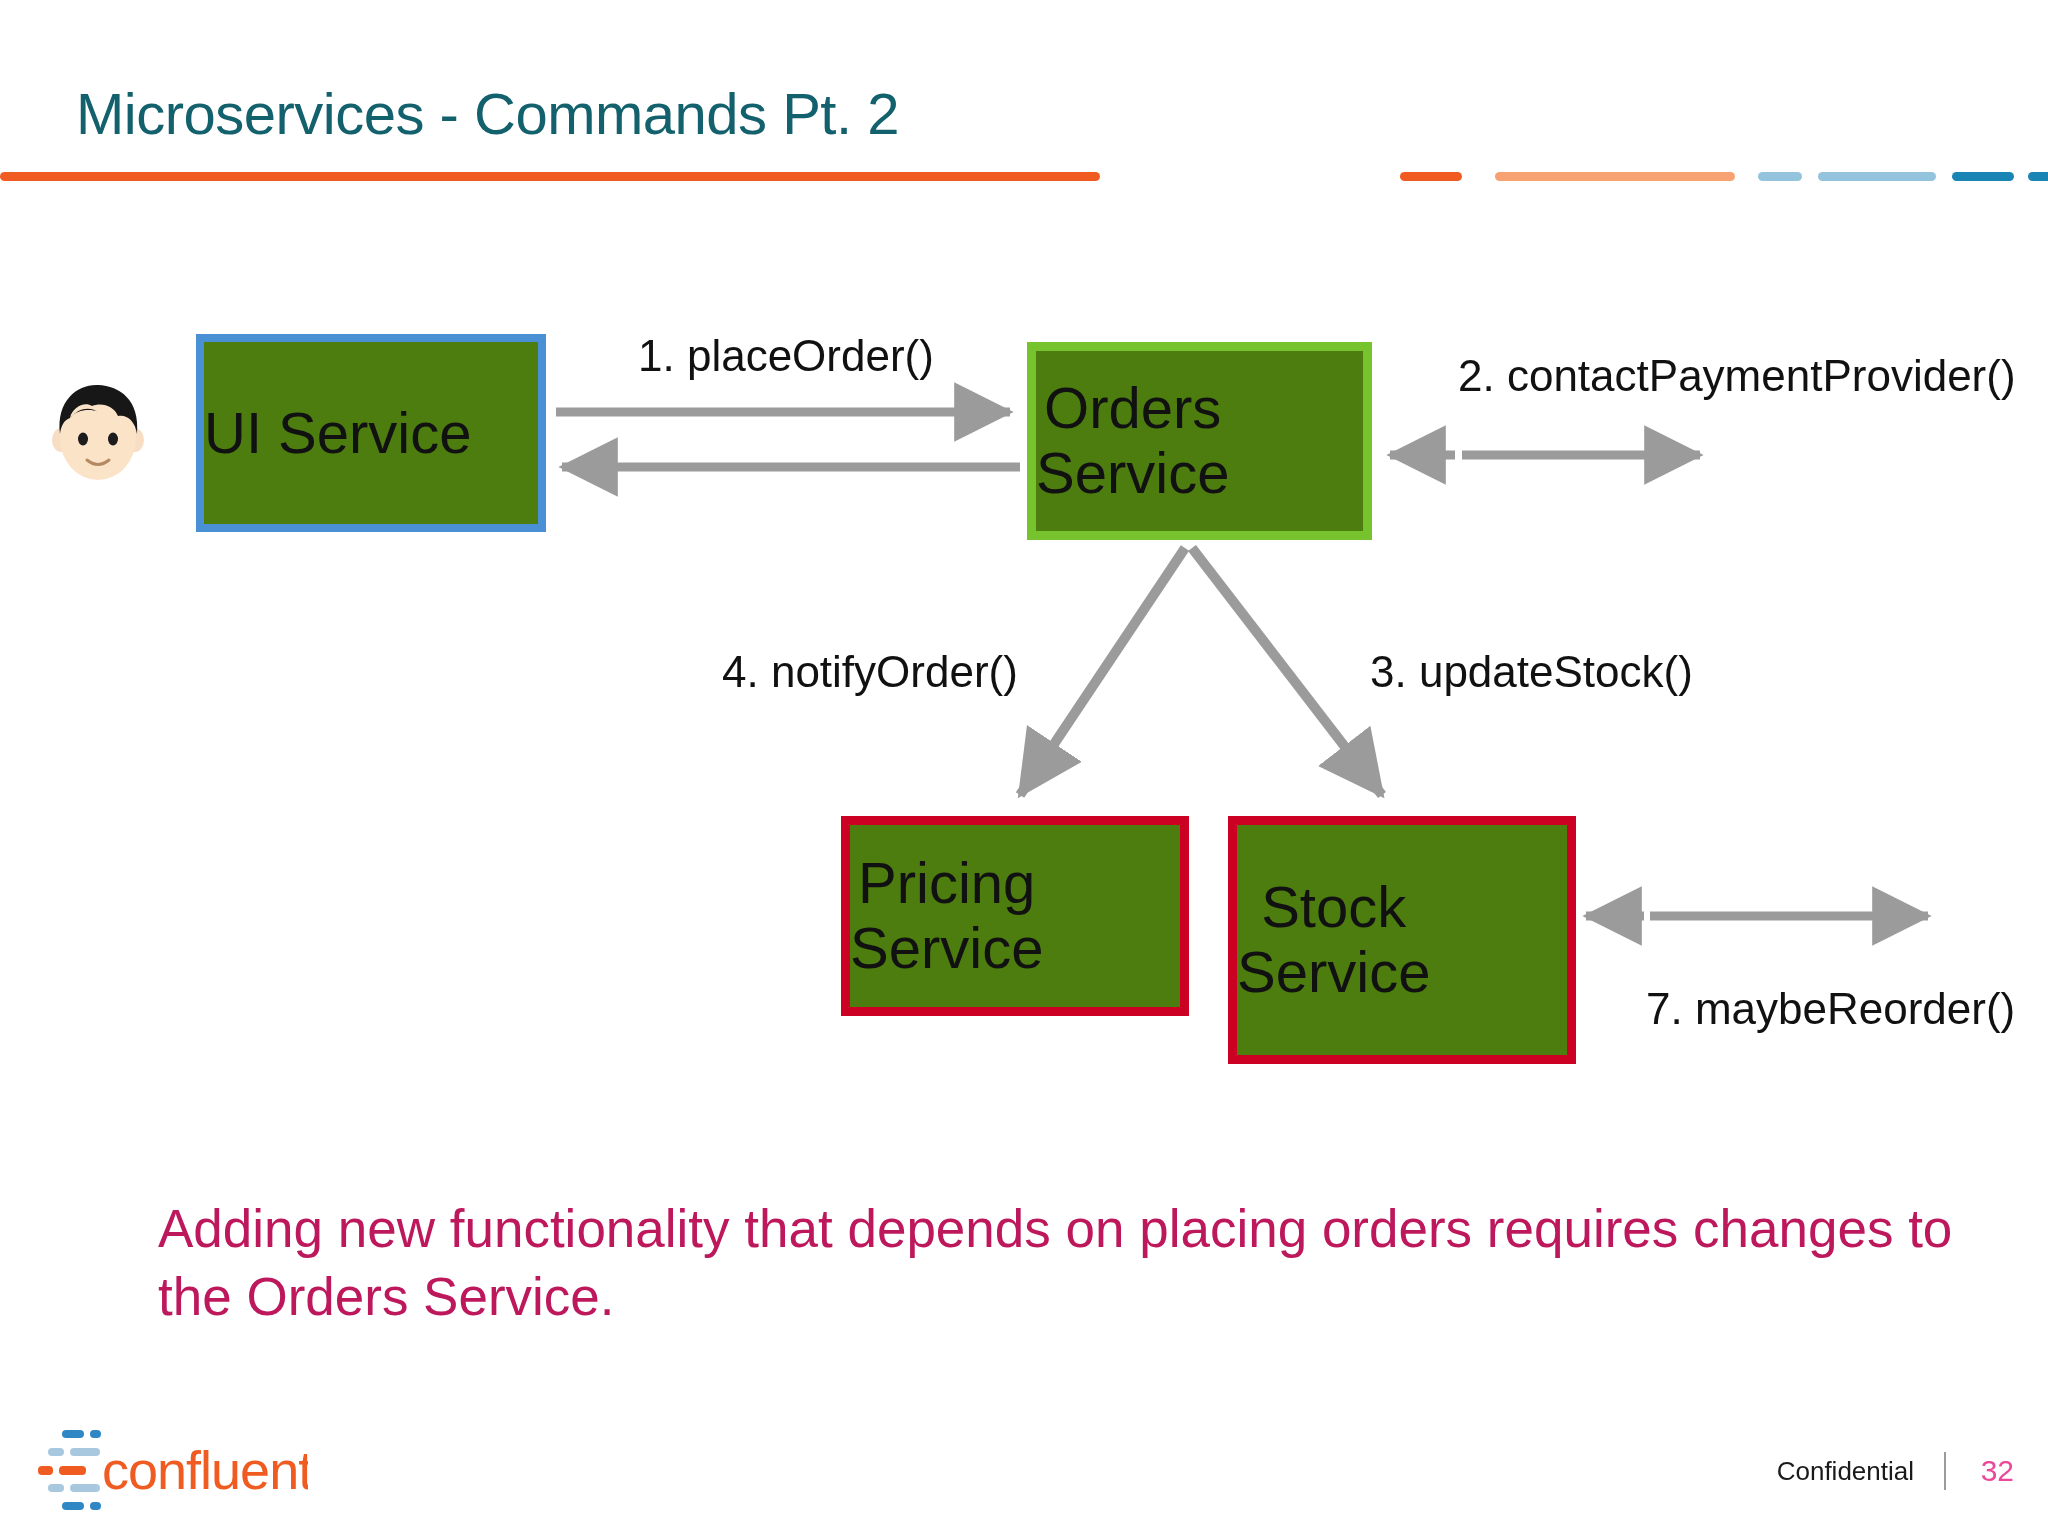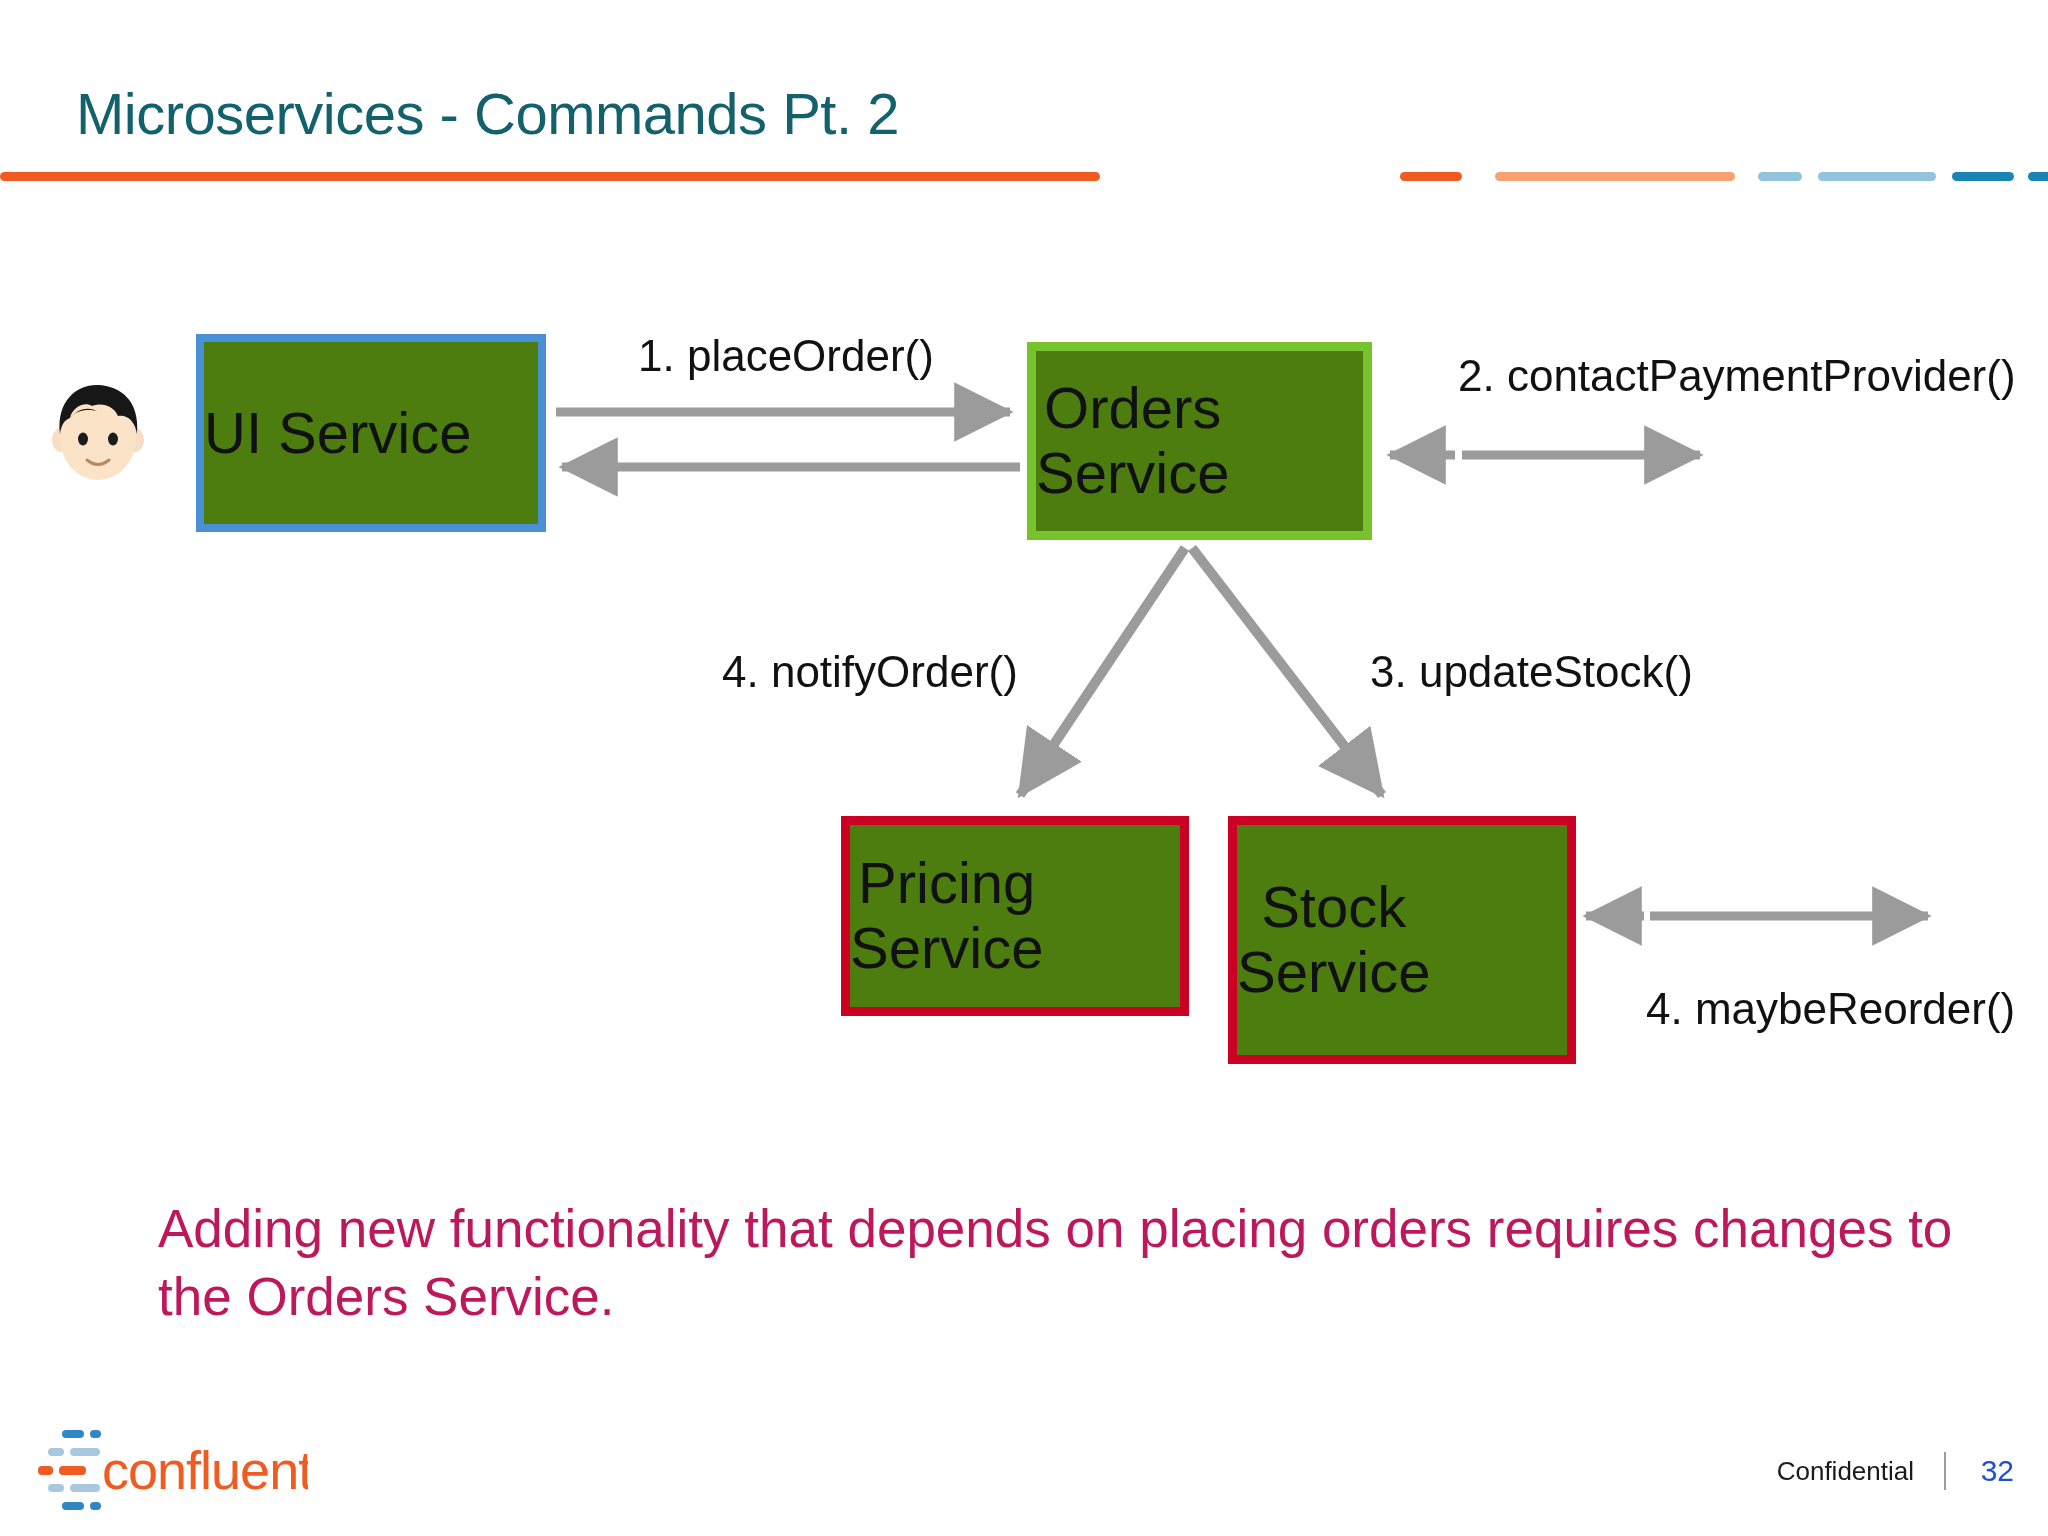--- a/index.html
+++ b/index.html
@@ -142,21 +142,21 @@
     color: #1a1a1a;
     padding-right: 22px;
   }
   .footer-sep {
     width: 2px;
     height: 38px;
     background: #9b9b9b;
   }
   .footer-page {
     font-size: 30px;
-    color: #1d4ed8;
+    color: #ec4899;
     padding-left: 26px;
     min-width: 34px;
     text-align: right;
   }
 </style>
 </head>
 <body>
 
 <div class="slide-title">Microservices - Commands Pt. 2</div>
 
@@ -252,21 +252,21 @@
 </div>
 
 <div class="edge-label lbl-place">1. placeOrder()</div>
 
 <div class="edge-label lbl-contact">2. contactPaymentProvider()</div>
 
 <div class="edge-label lbl-notify">4. notifyOrder()</div>
 
 <div class="edge-label lbl-update">3. updateStock()</div>
 
-<div class="edge-label lbl-reorder">4. maybeReorder()</div>
+<div class="edge-label lbl-reorder">7. maybeReorder()</div>
 
 <div class="body-text">Adding new functionality that depends on placing orders requires changes to the Orders Service.</div>
 
 <div class="logo">
   <svg width="270" height="92" viewBox="0 0 270 92" xmlns="http://www.w3.org/2000/svg">
 
     <g>
       <rect x="24" y="6" width="22" height="8" rx="4" fill="#2f87c4"></rect>
       <rect x="52" y="6" width="11" height="8" rx="4" fill="#2f87c4"></rect>
 

